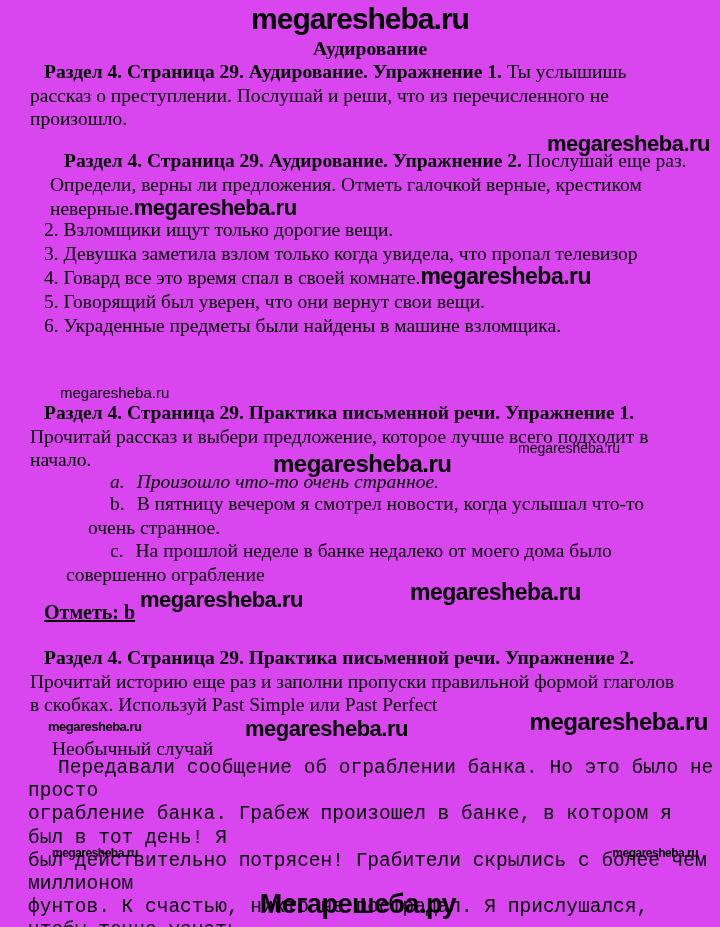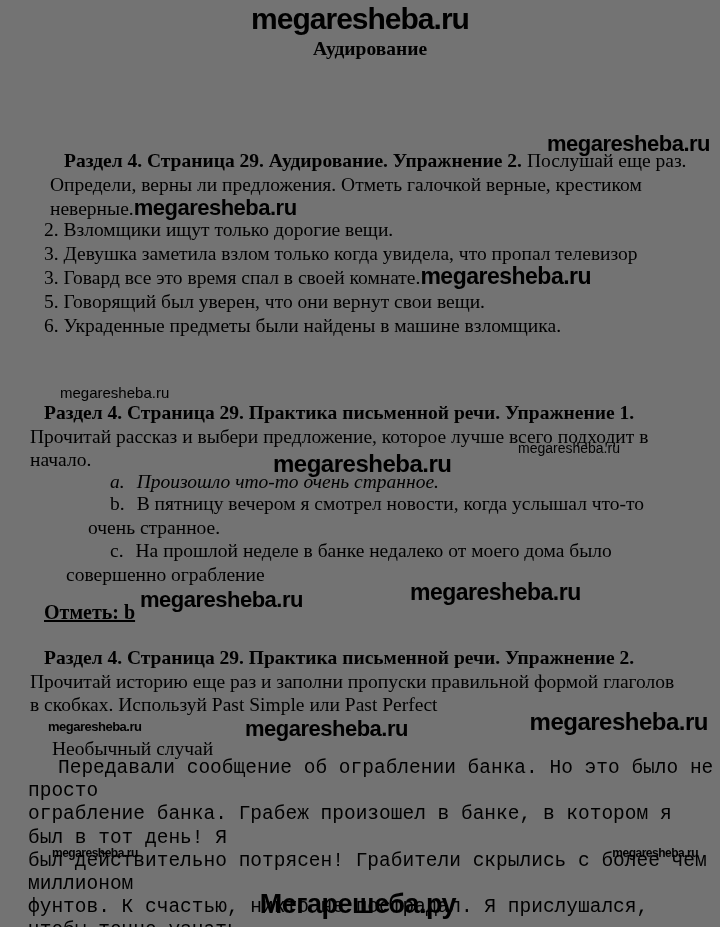--- a/index.html
+++ b/index.html
@@ -1,19 +1,19 @@
 <!DOCTYPE html>
 <html><head>
 <meta charset="utf-8">
 <style>
   * { margin:0; padding:0; box-sizing:border-box; }
   html,body { background:#ffffff; }
   body { width:720px; font-family:"Liberation Serif", serif; color:#000; }
   .page {
-    position:relative; width:720px; height:927px; background:#737373; overflow:hidden;
+    position:relative; width:720px; height:927px; background:#d946ef; overflow:hidden;
   }
   
   .wm {
     position:absolute; font-family:"Liberation Sans", sans-serif; font-weight:bold;
     white-space:nowrap; letter-spacing:-0.5px; color:#000;
   }
   .wm-top    { top:2px; left:0; width:720px; text-align:center; font-size:30px; letter-spacing:-1px; }
   .wm-ex1r   { top:131px; right:10px; font-size:22px; }
   .wm-inline22 { font-family:"Liberation Sans", sans-serif; font-weight:bold; font-size:22px; letter-spacing:-0.5px; }
   .wm-inline23 { font-family:"Liberation Sans", sans-serif; font-weight:bold; font-size:23px; letter-spacing:-0.5px; }
@@ -54,33 +54,38 @@
 </style>
 </head>
 <body>
 
 <div class="page">
 
   <div class="wm wm-top">megaresheba.ru</div>
 
   <div class="blk center-head h-aud">Аудирование</div>
 
+  <div class="blk para p-ex1a">
+    <span class="lead">Раздел 4. Страница 29. Аудирование. Упражнение 1.</span><span class="preline"> Ты услышишь
+рассказ о преступлении. Послушай и реши, что из перечисленного не
+произошло.</span>
+  </div>
 
   <div class="wm wm-ex1r">megaresheba.ru</div>
 
   <div class="blk para p-ex2a">
     <span class="lead">Раздел 4. Страница 29. Аудирование. Упражнение 2.</span><span class="preline"> Послушай еще раз.
 Определи, верны ли предложения. Отметь галочкой верные, крестиком
 неверные.</span><span class="wm-inline22">megaresheba.ru</span>
   </div>
 
   <div class="blk stmts">
     <div class="stmt">2. Взломщики ищут только дорогие вещи.</div>
     <div class="stmt">3. Девушка заметила взлом только когда увидела, что пропал телевизор</div>
-    <div class="stmt"><span>3. Говард все это время спал в своей комнате.</span><span class="wm-inline23">megaresheba.ru</span></div>
+    <div class="stmt"><span>4. Говард все это время спал в своей комнате.</span><span class="wm-inline23">megaresheba.ru</span></div>
     <div class="stmt">5. Говорящий был уверен, что они вернут свои вещи.</div>
     <div class="stmt">6. Украденные предметы были найдены в машине взломщика.</div>
   </div>
 
   <div class="wm wm-sm-left">megaresheba.ru</div>
 
   <div class="blk para p-ex1w">
     <span class="lead">Раздел 4. Страница 29. Практика письменной речи. Упражнение 1.</span><span class="preline">
 Прочитай рассказ и выбери предложение, которое лучше всего подходит в
 начало.</span>

